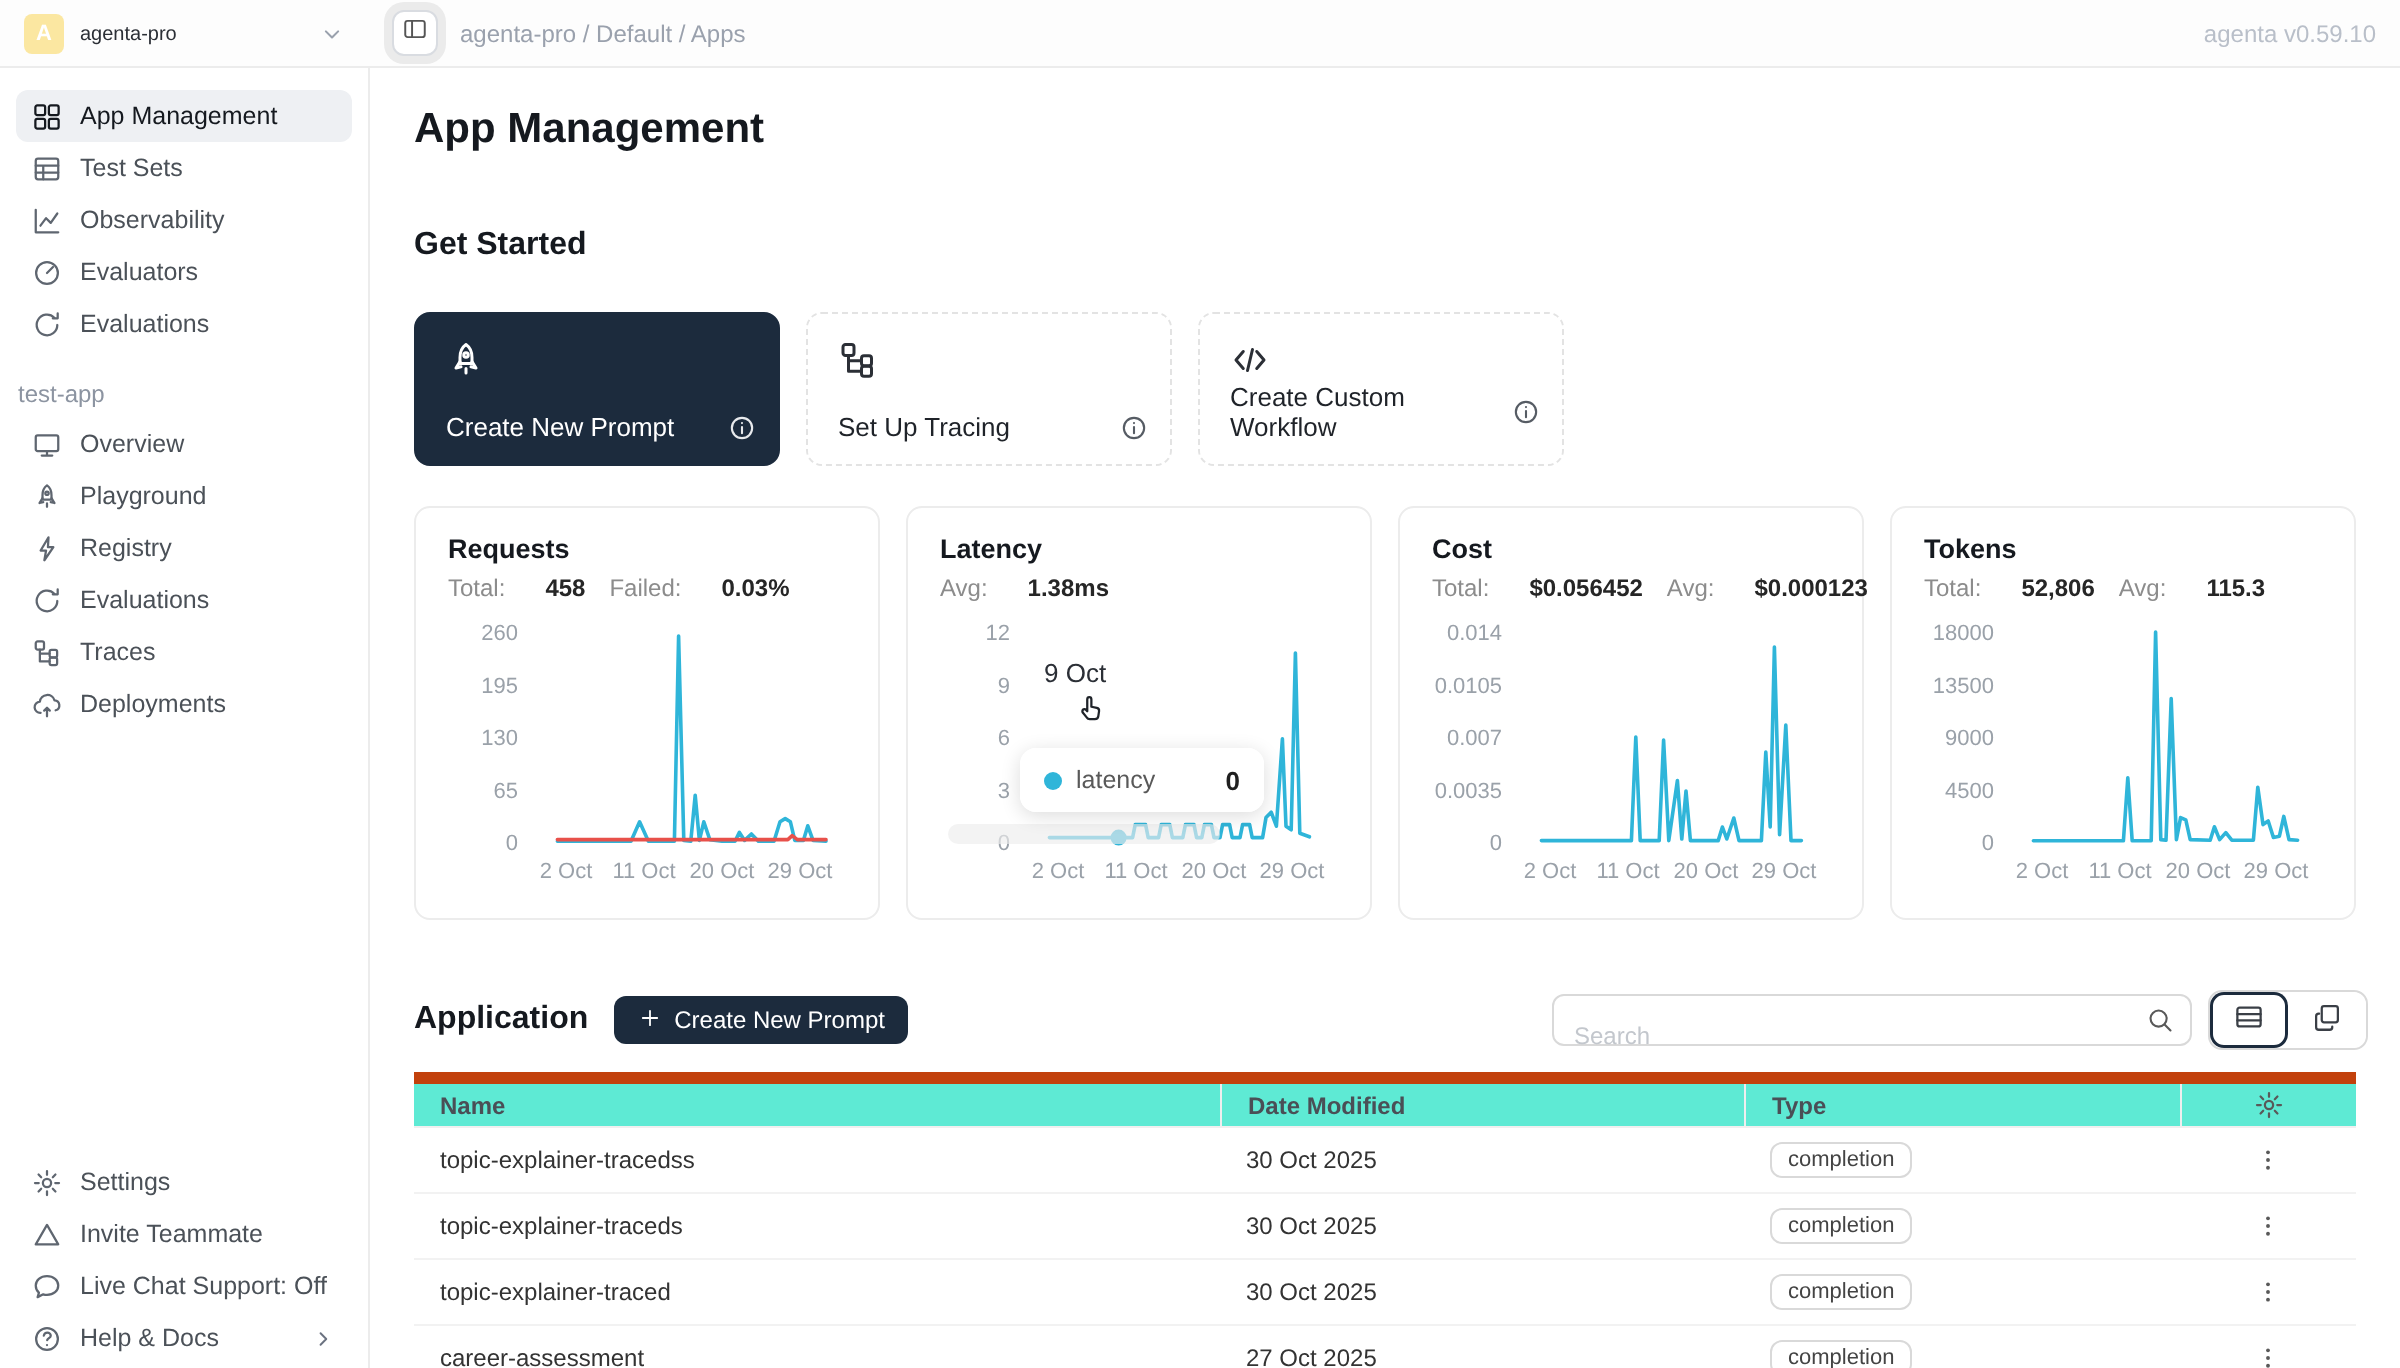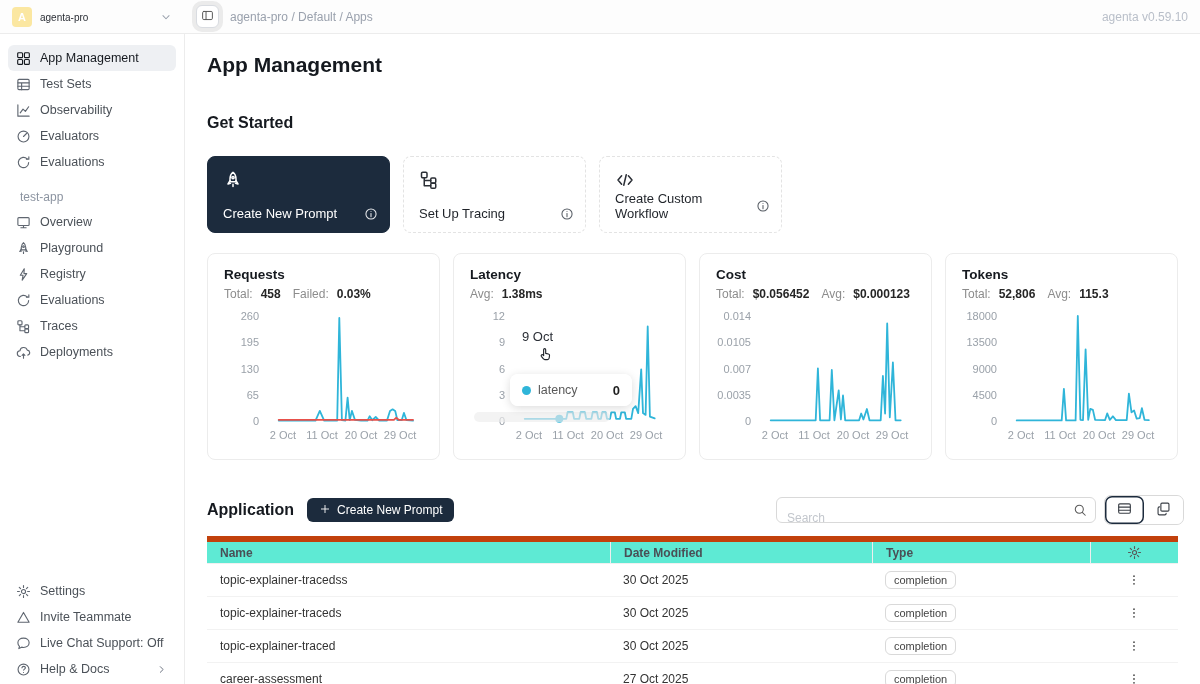--- a/index.html
+++ b/index.html
@@ -27,21 +27,21 @@
 
   
   .sidebar { position:absolute; left:0; top:34px; width:185px; height:650px;
     border-right:1px solid #ececec; background:#fff; padding-top:11px; }
   .nav-item { height:26px; margin:0 8px; padding:0 8px; border-radius:6px;
     display:flex; align-items:center; gap:9px; font-size:12.5px; color:#4b5158;
     cursor:pointer; white-space:nowrap; }
   .nav-item .ic { color:#5f6670; display:flex; flex:none; }
   .nav-item.active { background:#eef0f3; color:#15191f; font-weight:500; }
   .nav-item.active .ic { color:#15191f; }
-  .nav-group-label { margin:15px 20px 5px; font-size:12px; color:#8c94a1; }
+  .nav-group-label { margin:15px 9px 5px; font-size:12px; color:#8c94a1; }
   .sidebar-bottom { position:absolute; left:0; right:0; bottom:2px; }
   .nav-item .chev-right { margin-left:auto; color:#6b7280; display:flex; }
 
   
   .main { position:absolute; left:185px; top:34px; width:1015px; height:650px; background:#fff; }
   .page-title { position:absolute; left:22px; top:19px; font-size:21px; font-weight:600; color:#15191f; }
   .section-title { font-size:16px; font-weight:600; color:#15191f; }
   .gs-title { position:absolute; left:22px; top:80px; }
 
   .gs-cards { position:absolute; left:22px; top:122px; display:flex; gap:13px; }
@@ -54,21 +54,21 @@
     display:flex; align-items:center; justify-content:space-between; }
   .gs-card .gs-label { font-size:13px; font-weight:500; }
   .gs-card .info { color:#565c64; display:flex; }
   .gs-card.dark .info { color:#e8eaed; }
 
   .charts-row { position:absolute; left:22px; top:219px; display:flex; gap:13px; }
   .chart-card { position:relative; width:233px; height:207px; border:1px solid #ececec;
     border-radius:8px; background:#fff; }
   .chart-title { position:absolute; left:16px; top:13px; font-size:13.5px; font-weight:600; color:#15191f; }
   .chart-stats { position:absolute; left:16px; top:33px; display:flex; gap:12px; font-size:12px; }
-  .chart-stats .stat { display:flex; gap:8px; }
+  .chart-stats .stat { display:flex; gap:20px; }
   .chart-stats .lbl { color:#8c8c8c; }
   .chart-stats .val { color:#262626; font-weight:700; }
   .chart-svg { position:absolute; left:0; bottom:2px; }
 
   
   .hover-band { position:absolute; left:20px; top:158px; width:136px; height:10px;
     background:#ececec; opacity:.65; border-radius:5px; }
   .tt-date { position:absolute; left:68px; top:75px; font-size:13px; font-weight:400; color:#2b2f36; }
   .tt-cursor { position:absolute; left:84px; top:93px; }
   .tooltip-box { position:absolute; left:56px; top:120px; width:122px; height:32px;

